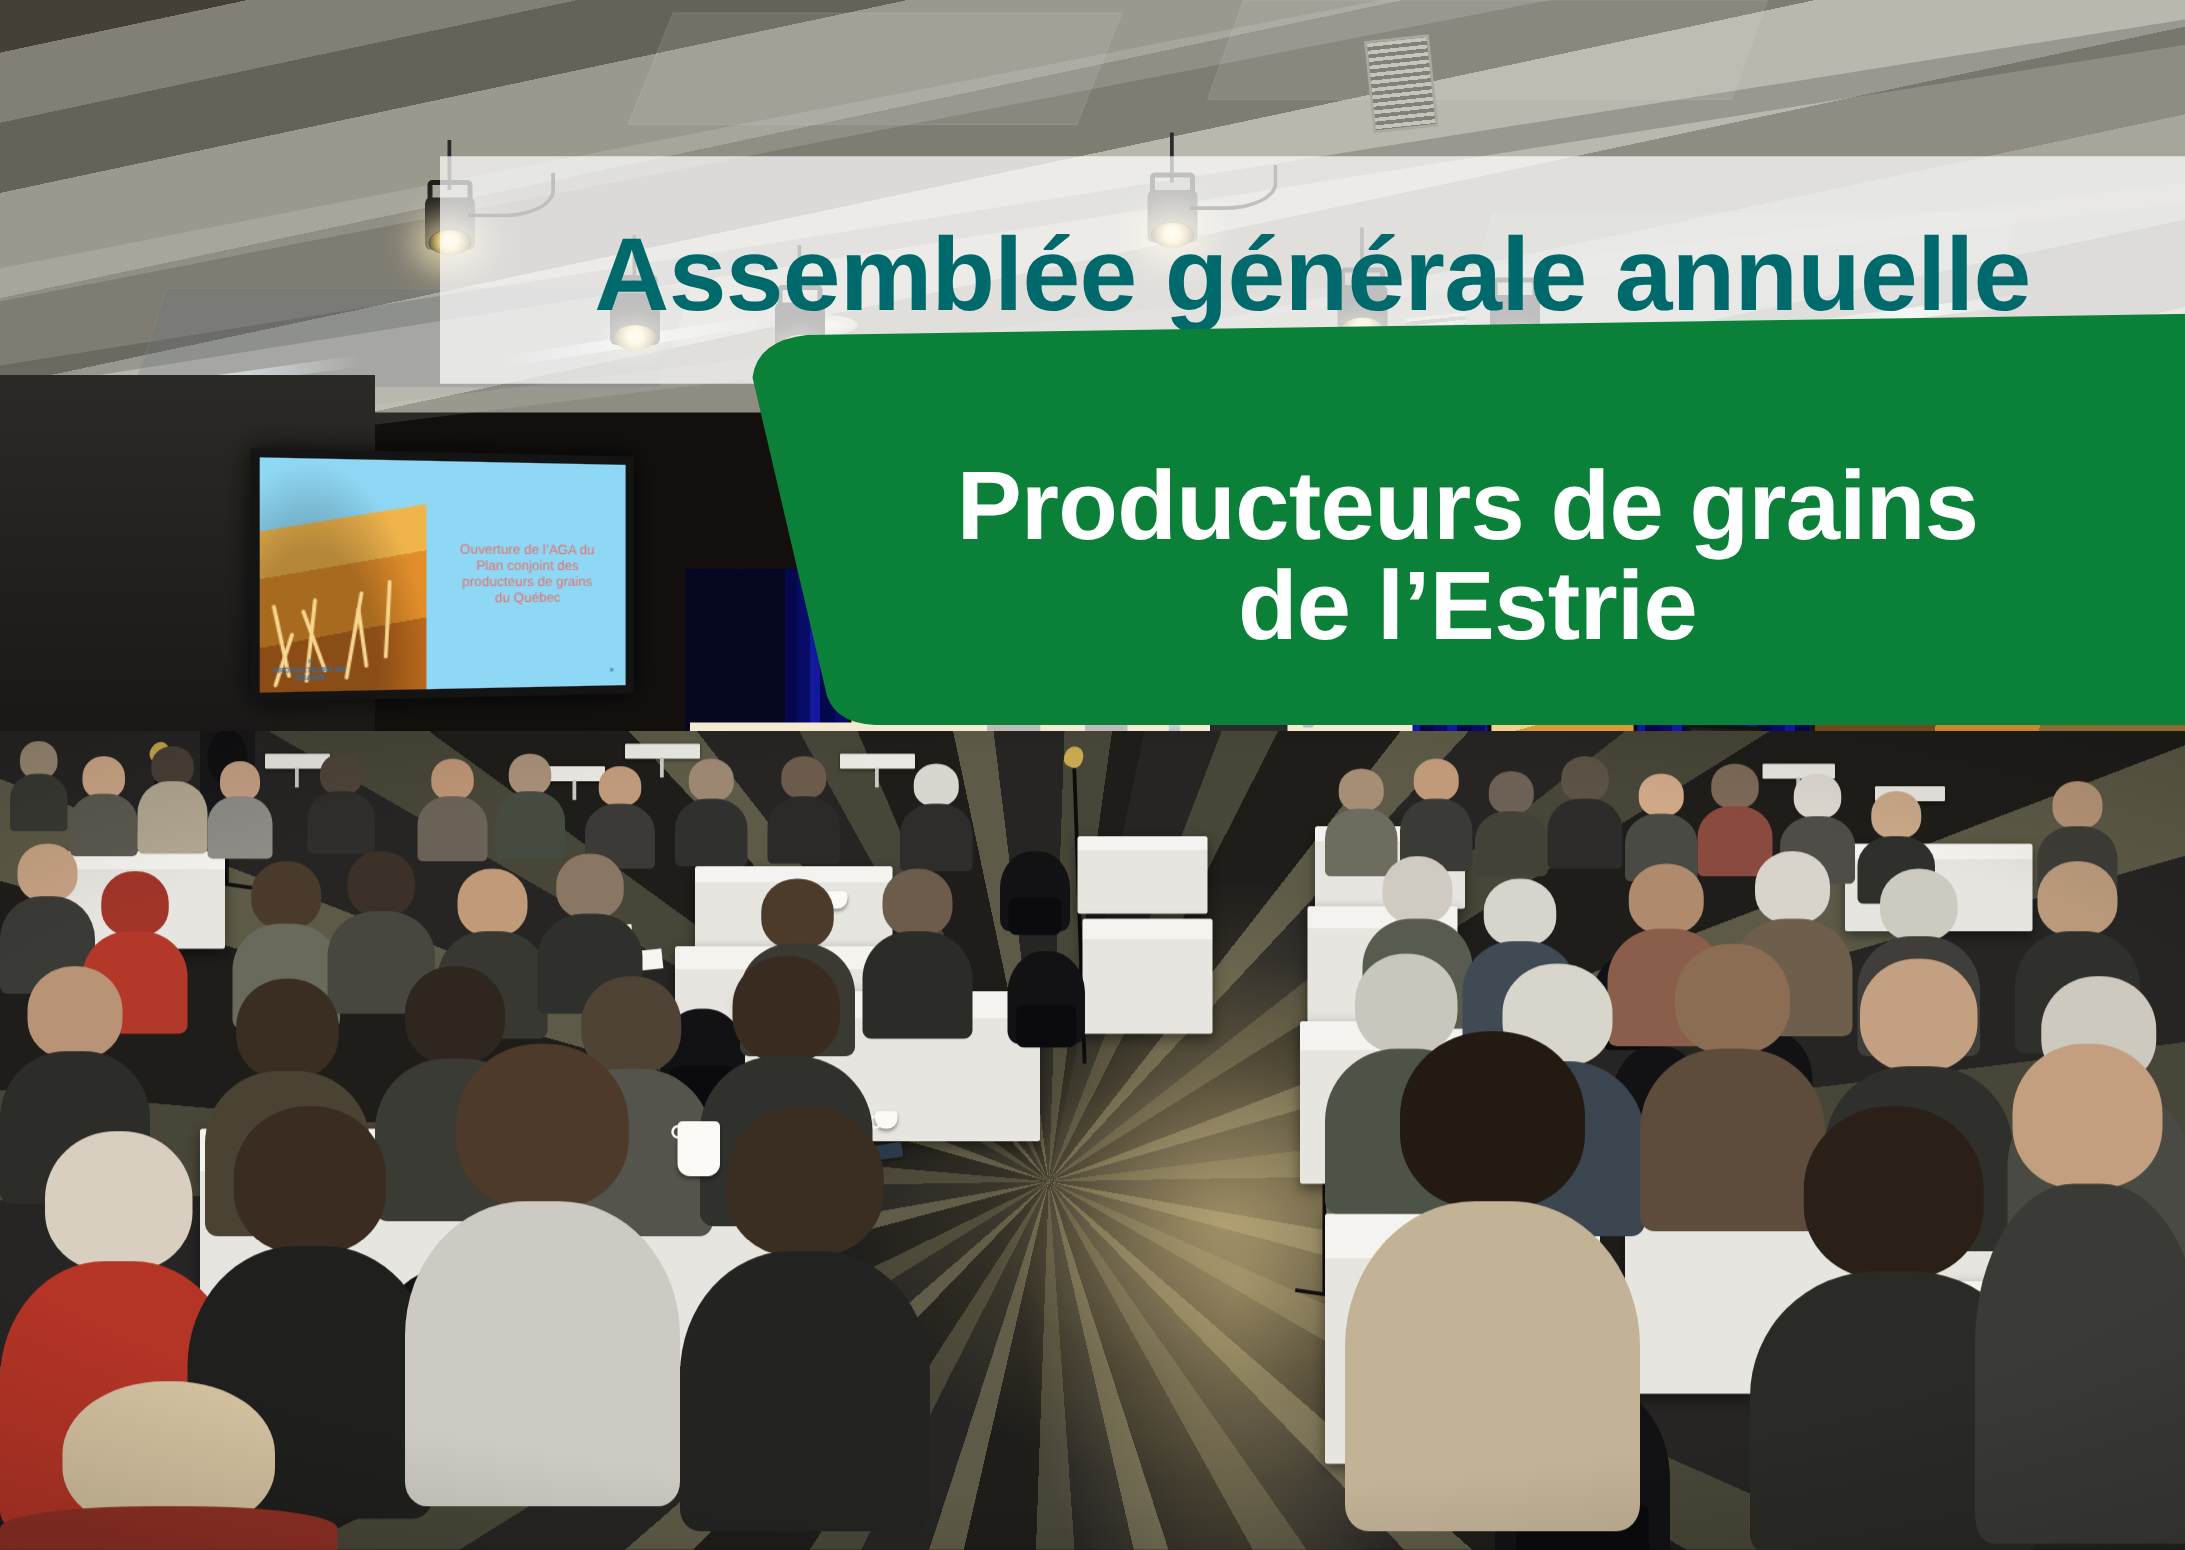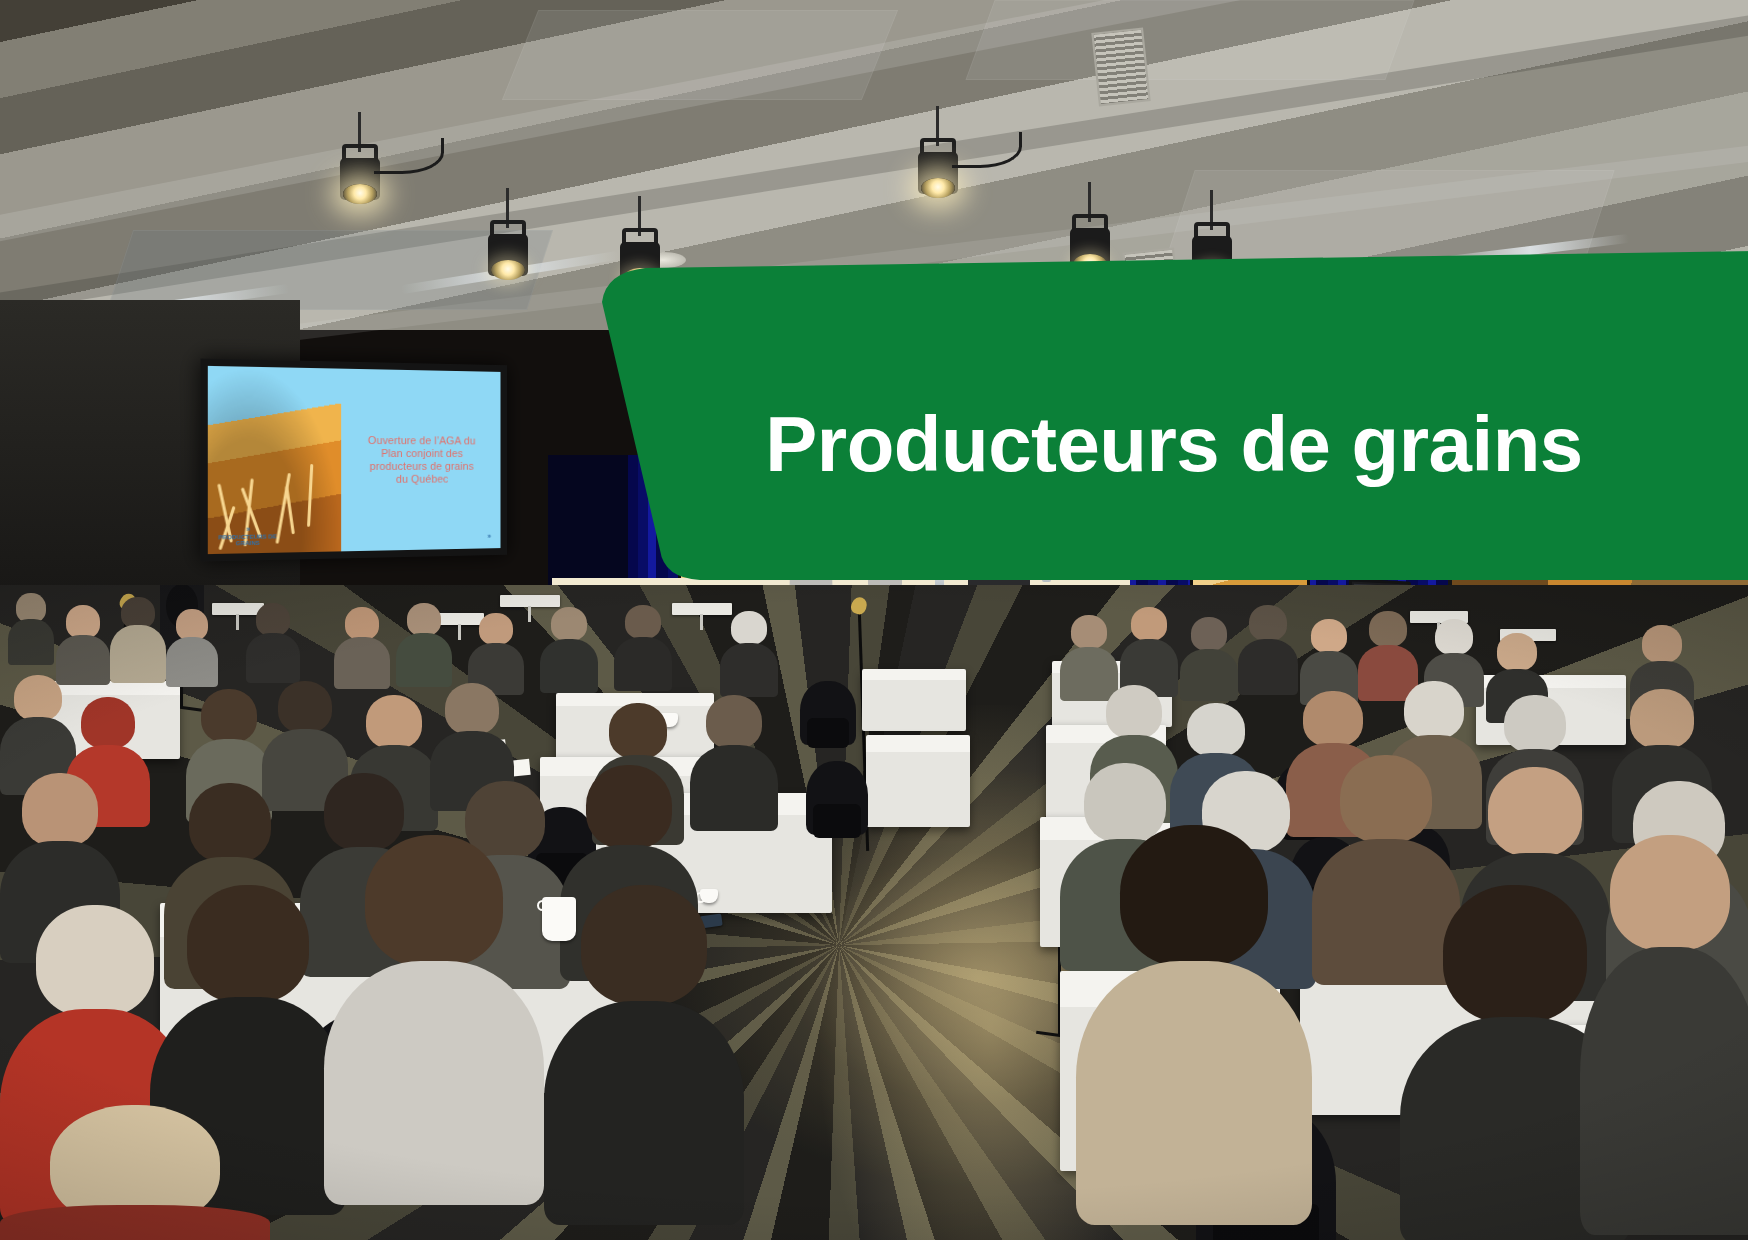--- a/index.html
+++ b/index.html
@@ -682,23 +682,27 @@
       <div class="att" style="left:0px;top:520px;width:270px;height:140px;">
         <span class="h" style="width:170px;height:120px;background:#d4c2a0;"></span>
           <span class="b" style="height:40px;background:#8f3025;"></span>
       </div>
 
       <div class="cup" style="left:542px;top:312px;width:34px;height:44px;border-radius:4px 4px 10px 10px;"></div>
       <div class="vignette"></div>
     </div>
   </div>
 
+  <div class="title-band">
+    <div class="title">Assemblée générale annuelle</div>
+  </div>
 
   <div class="green-shape">
     <svg viewBox="0 0 1250 340" preserveAspectRatio="none" aria-hidden="true">
       <path d="M 42,52 Q 46,22 86,18 L 1260,0 L 1260,330 L 140,330 Q 104,328 100,300 Z" fill="#0b8038"></path>
     </svg>
   </div>
   <div class="green-text">
     <span class="l1">Producteurs de grains</span>
+    <span class="l2">de l’Estrie</span>
   </div>
 
 </div>
 
 </body></html>

